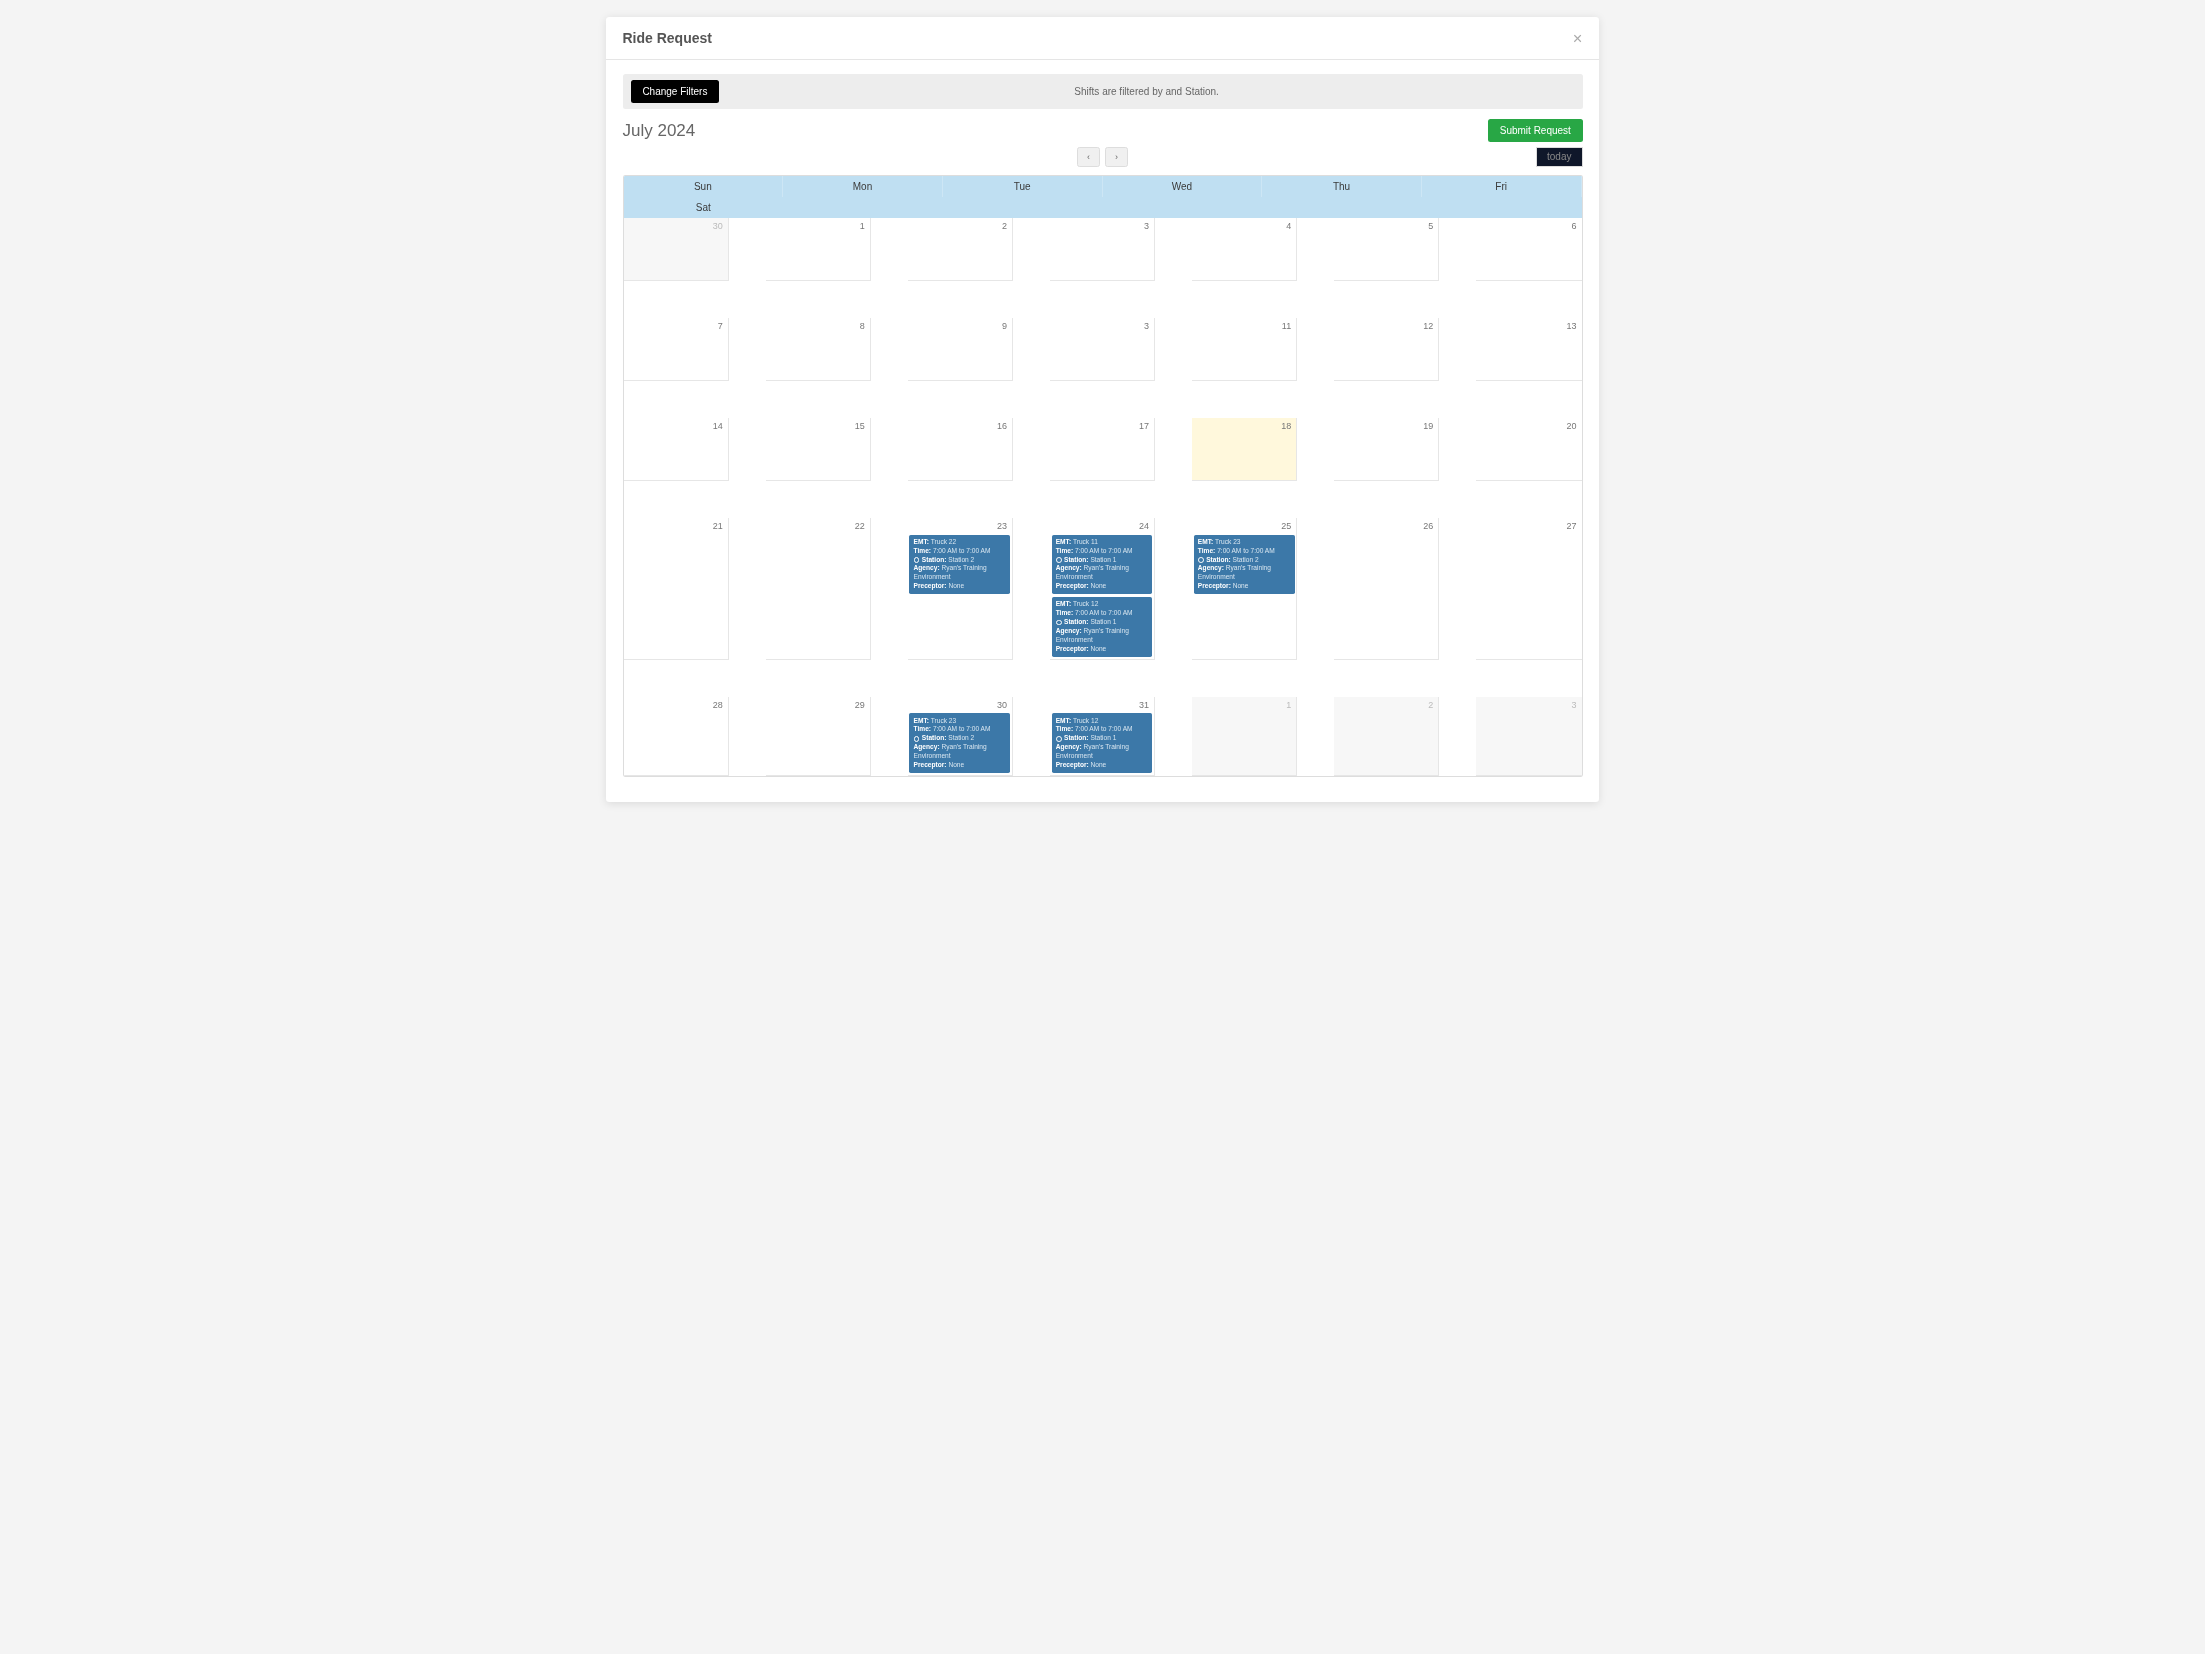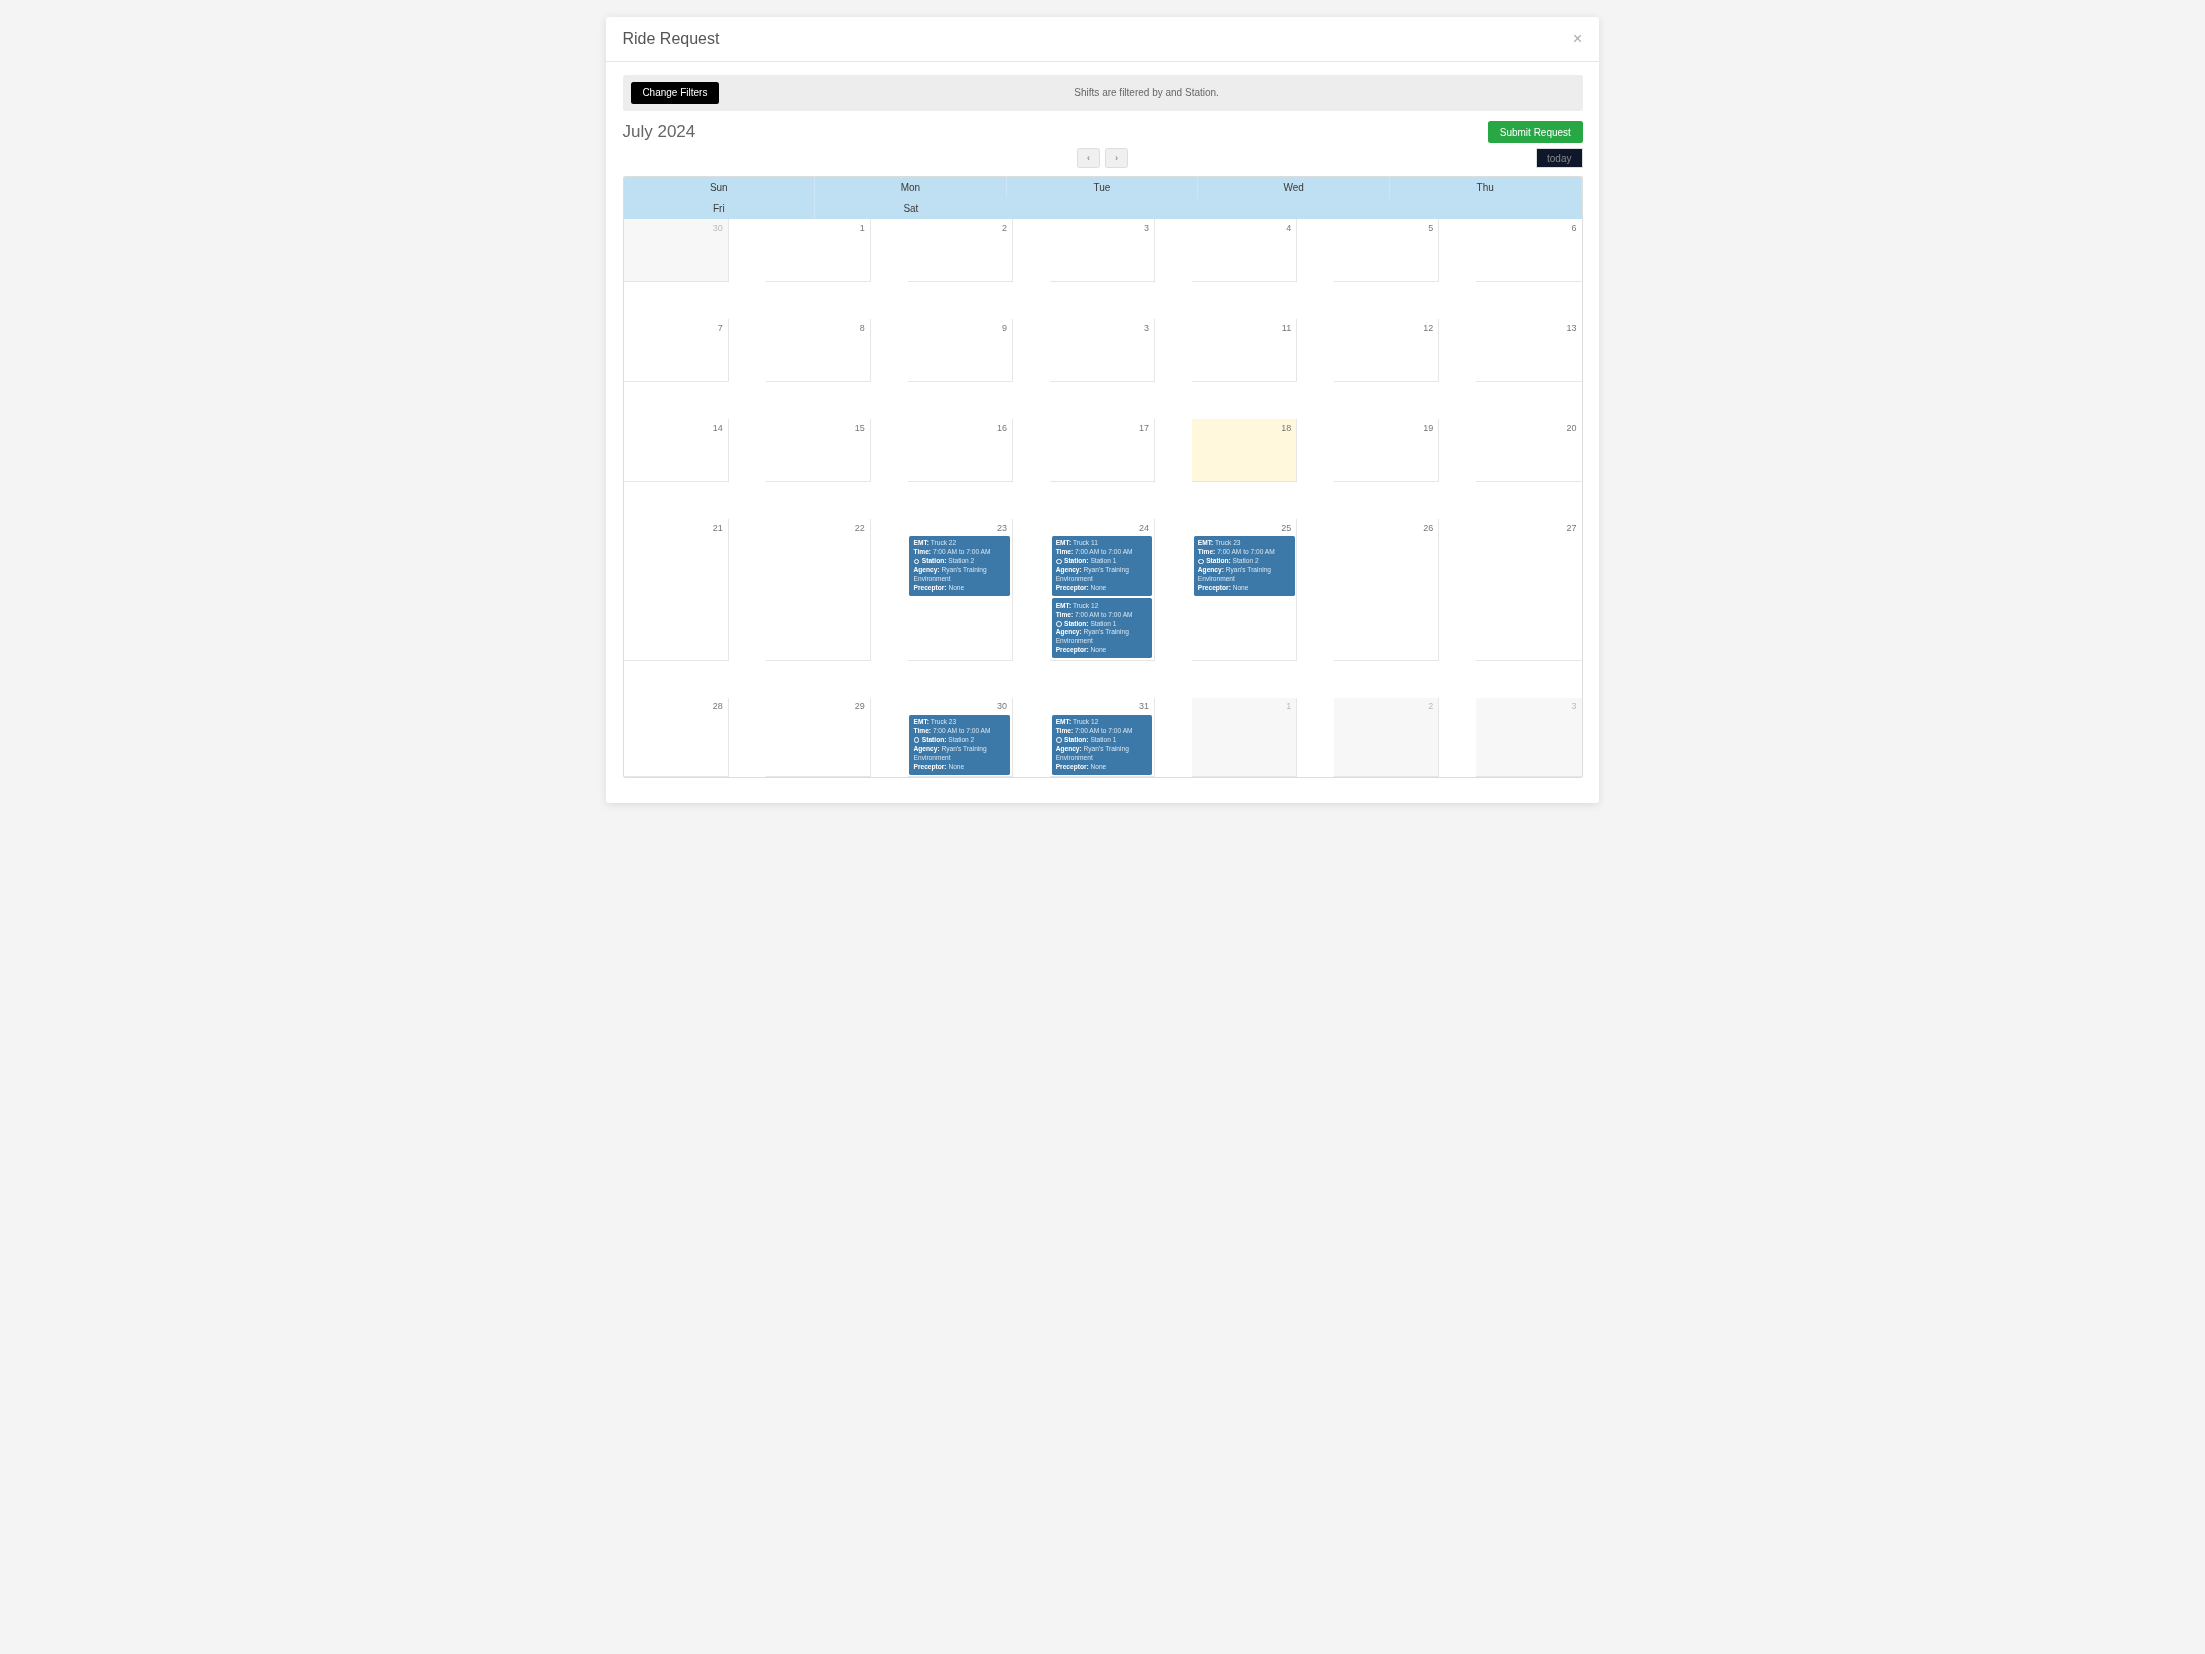--- a/index.html
+++ b/index.html
@@ -18,22 +18,22 @@
     overflow: hidden;
   }
   .modal-header {
     padding: 13.2px 16.5px;
     border-bottom: 0.8px solid #e5e5e5;
     display: flex;
     justify-content: space-between;
     align-items: center;
   }
   .modal-title {
-    font-size: 16px;
-    font-weight: 400;
+    font-size: 14px;
+    font-weight: 700;
     color: #555;
   }
   .close-btn {
     background: none;
     border: none;
     font-size: 16.5px;
     color: #aaa;
     cursor: pointer;
     line-height: 1;
   }
@@ -110,21 +110,21 @@
     color: #888;
     cursor: pointer;
   }
   .calendar {
     border: 0.8px solid #ddd;
     border-radius: 1.7px;
     overflow: hidden;
   }
   .cal-head {
     display: grid;
-    grid-template-columns: repeat(5, 1fr);
+    grid-template-columns: repeat(6, 1fr);
     background: #bfdff2;
   }
   .cal-head-cell {
     text-align: center;
     padding: 5px 0;
     font-size: 10px;
     font-weight: 500;
     color: #3a3a3a;
     border-right: 0.8px solid #cde6f5;
   }

